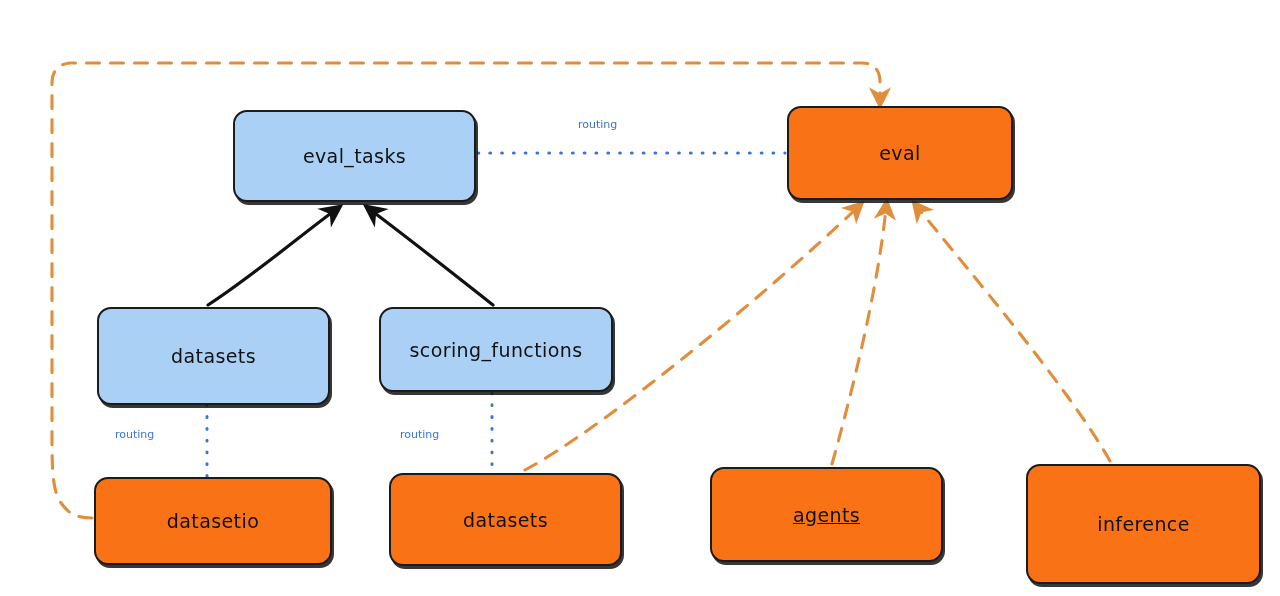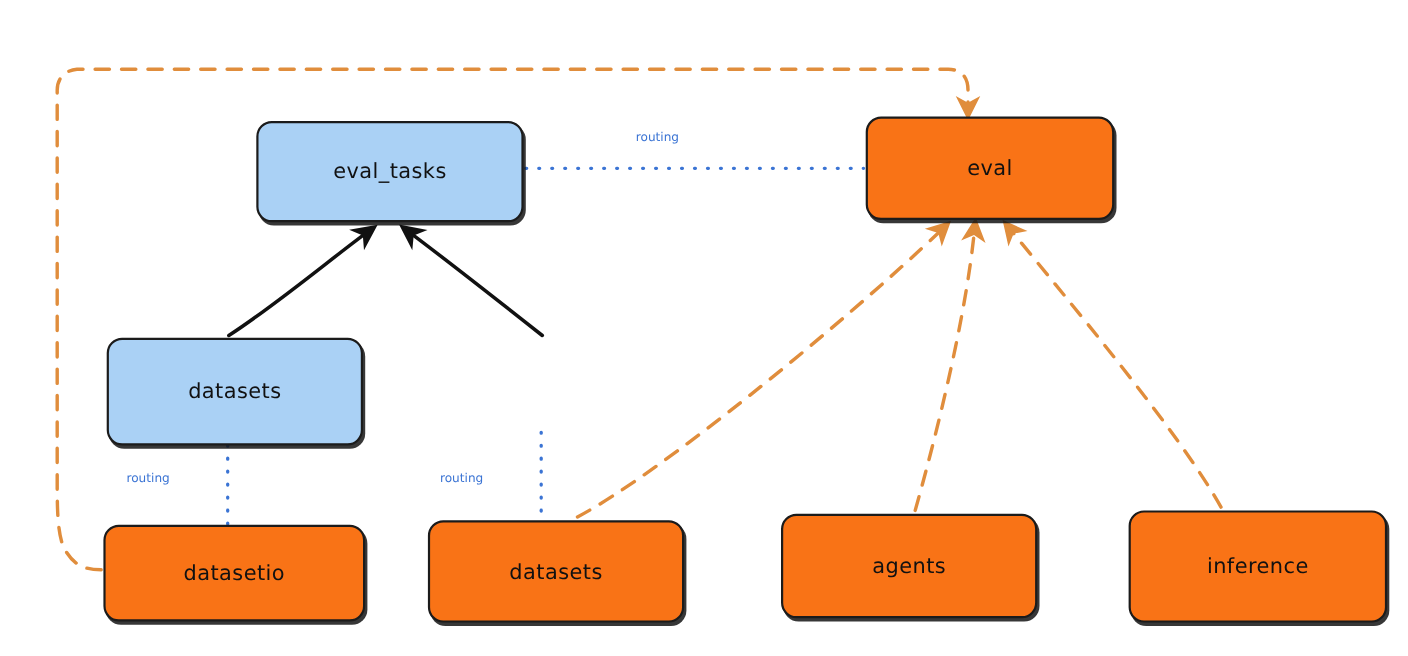--- a/index.html
+++ b/index.html
@@ -113,34 +113,37 @@
   </div>
 
   <div class="node provider" id="node-eval" style="left: 787px; top: 106px; width: 226px; height: 94px;">
     <span class="node-label">eval</span>
   </div>
 
   <div class="node api" id="node-datasets" style="left: 97px; top: 307px; width: 233px; height: 98px; text-align: center;">
     <span class="node-label">datasets</span>
   </div>
 
+  <div class="node api" id="node-scoring_functions" style="left: 379px; top: 307px; width: 234px; height: 85px;">
+    <span class="node-label">scoring_functions</span>
+  </div>
 
   <div class="node provider" id="node-datasetio" style="left: 94px; top: 477px; width: 238px; height: 88px;">
     <span class="node-label">datasetio</span>
   </div>
 
   <div class="node provider" id="node-scoring" style="left: 389px; top: 473px; width: 233px; height: 93px;">
     <span class="node-label">datasets</span>
   </div>
 
-  <div class="node provider" id="node-agents" style="left: 710px; top: 467px; width: 233px; height: 95px;">
+  <div class="node provider" id="node-agents" style="left: 710px; top: 467px; width: 233px; height: 95px; text-decoration: underline;">
     <span class="node-label">agents</span>
   </div>
 
-  <div class="node provider" id="node-inference" style="left: 1026px; top: 464px; width: 235px; height: 102px;">
+  <div class="node provider" id="node-inference" style="left: 1026px; top: 464px; width: 235px; height: 120px;">
     <span class="node-label">inference</span>
   </div>
 
   <div class="edge-label" id="lbl-0" style="left: 578px; top: 118px;">routing</div>
   <div class="edge-label" id="lbl-1" style="left: 115px; top: 428px;">routing</div>
   <div class="edge-label" id="lbl-2" style="left: 400px; top: 428px;">routing</div>
 
 </div>
 
 </body></html>

